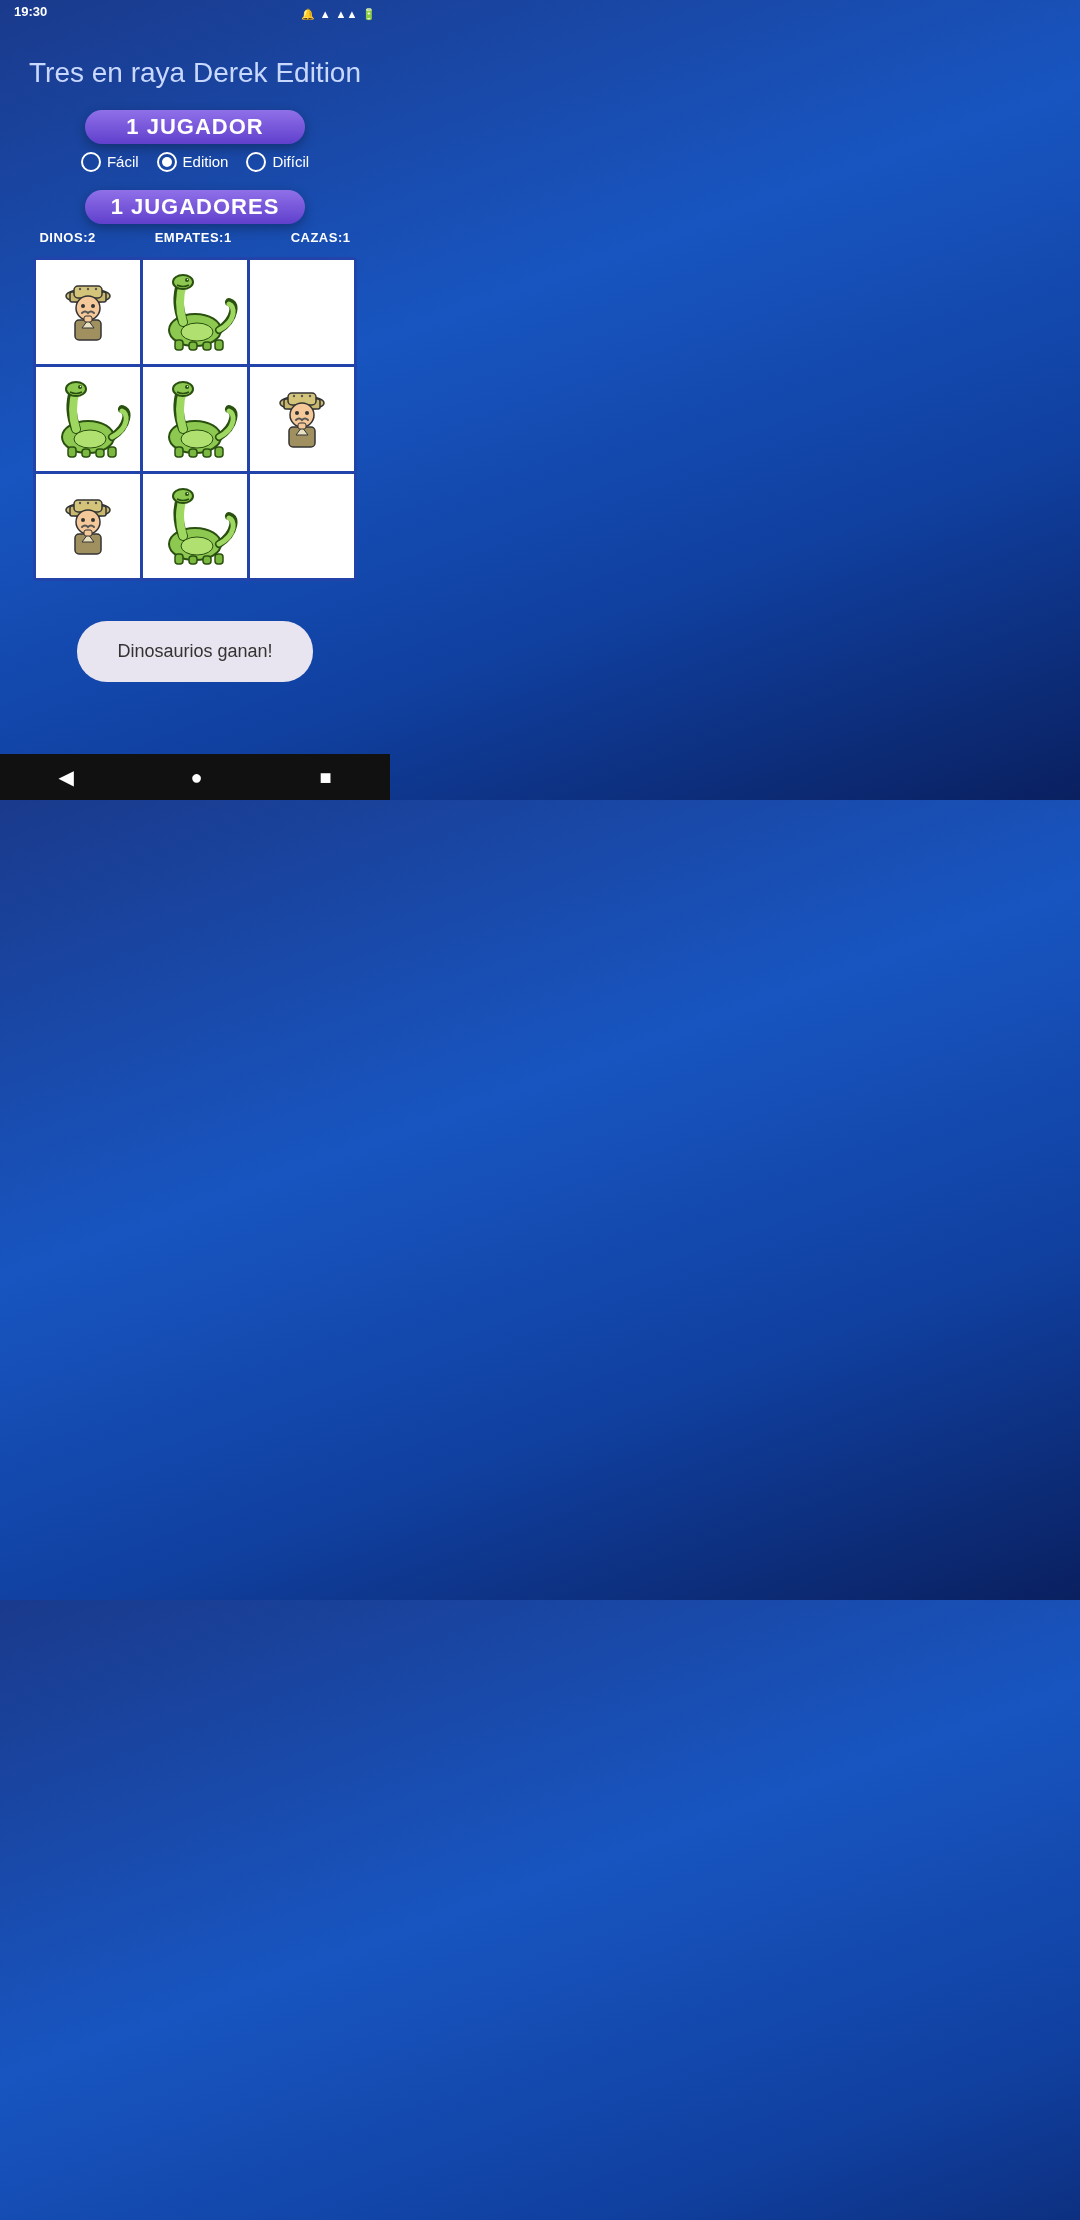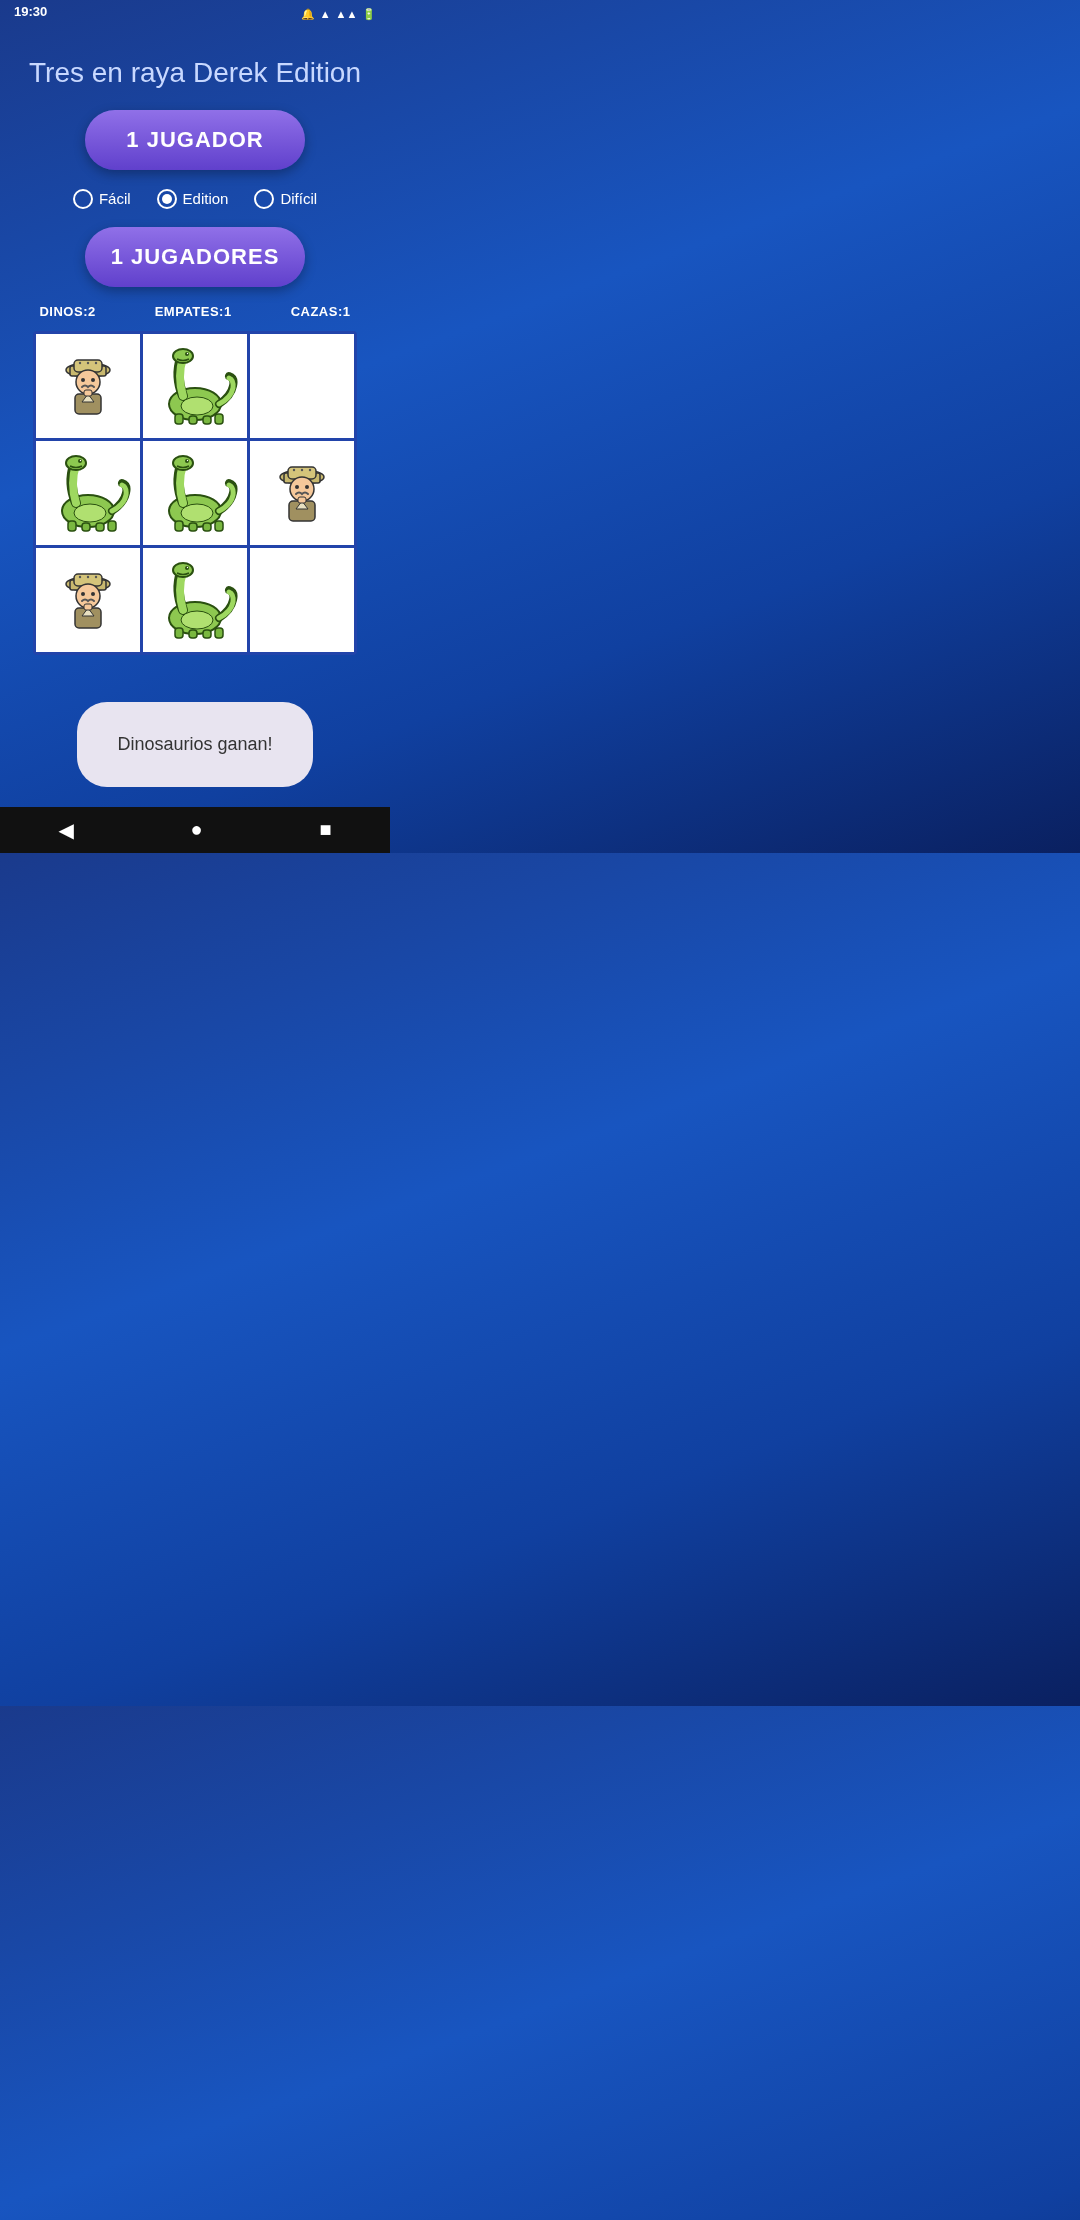--- a/index.html
+++ b/index.html
@@ -47,38 +47,38 @@
       font-size: 28px;
       font-weight: 300;
       text-align: center;
       margin: 28px 20px 20px;
       line-height: 1.2;
     }
 
     
     .btn-player {
       width: 220px;
-      padding: 17px 0;
+      padding: 4px 0;
       border: none;
       border-radius: 30px;
       background: linear-gradient(180deg, #9070e8 0%, #6040cc 100%);
       color: white;
       font-size: 22px;
       font-weight: bold;
       letter-spacing: 1px;
       cursor: pointer;
-      margin-bottom: 11px;
+      margin-bottom: 0;
       box-shadow: 0 4px 12px rgba(0,0,0,0.3);
     }
 
     
     .difficulty-row {
       display: flex;
       align-items: center;
-      gap: 26px;
+      gap: 18px;
       margin: 8px 0 18px;
     }
     .radio-option {
       display: flex;
       align-items: center;
       gap: 6px;
       cursor: pointer;
       color: white;
       font-size: 15px;
     }
@@ -148,24 +148,24 @@
       justify-content: center;
     }
 
     
     svg { display: block; }
 
     
     .result-msg {
       background: #e8e4f0;
       border-radius: 30px;
-      padding: 32px 40px;
+      padding: 20px 40px;
       font-size: 18px;
       color: #333;
-      margin: 27px 0 20px;
+      margin: 20px 0 20px;
       text-align: center;
     }
 
     
     .nav-bar {
       width: 100%;
       height: 46px;
       background: #111;
       display: flex;
       align-items: center;

